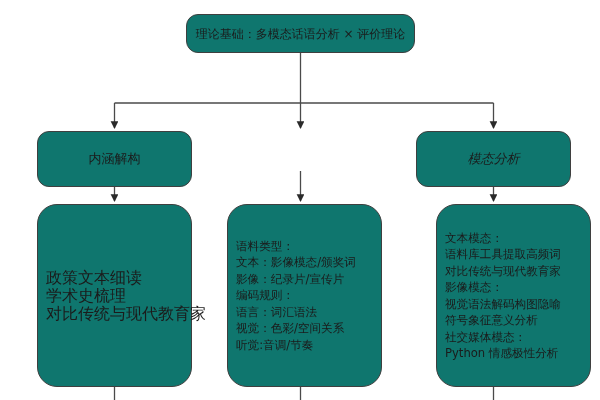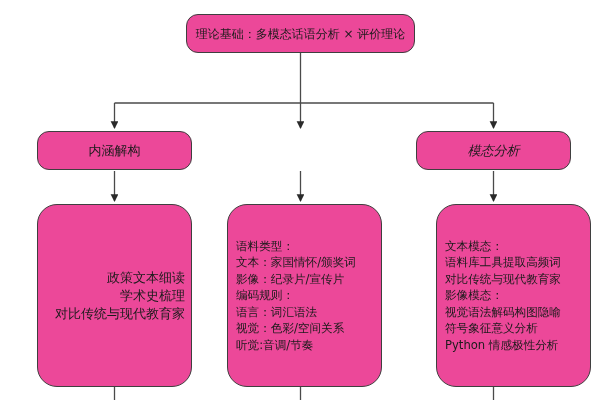--- a/index.html
+++ b/index.html
@@ -19,35 +19,35 @@
     position: absolute;
     left: 0;
     top: 0;
     width: 600px;
     height: 400px;
     pointer-events: none;
   }
   .node {
     position: absolute;
     box-sizing: border-box;
-    background: #ec4899;
+    background: #0f766e;
     border: 1.3px solid #3f3f3f;
     border-radius: 14px;
   }
   .node.root {
     left: 186px;
     top: 14px;
     width: 229px;
     height: 39px;
     border-radius: 12px;
   }
   .node.stage {
     top: 131px;
     width: 155px;
-    height: 39px;
+    height: 56px;
     border-radius: 12px;
   }
   .node.stage.s0 { left: 37px; }
   .node.stage.s1 { left: 227px; }
   .node.stage.s2 { left: 416px; font-style: italic; }
 
   .node.detail {
     top: 204px;
     width: 155px;
     height: 183px;
@@ -79,21 +79,21 @@
     top: 50%;
     transform: translateY(-50%);
     color: #1b1b1b;
   }
   .line {
     font-size: 11.6px;
     line-height: 16.5px;
     white-space: nowrap;
     letter-spacing: 0px;
   }
-  .node.detail.d0 .line { font-size: 13px; line-height: 18px; text-align: right; }
+  .node.detail.d0 .line { font-size: 16px; line-height: 18px; }
 </style>
 </head>
 <body>
 
 <div id="canvas">
 
   <svg class="wires" viewBox="0 0 600 400">
     <defs>
       <marker id="arrow" markerWidth="8" markerHeight="8" refX="5.2" refY="3" orient="auto" markerUnits="strokeWidth">
         <path d="M0,0 L6,3 L0,6 z" fill="#2a2a2a"></path>
@@ -132,34 +132,35 @@
     <div class="lines">
       <div class="line">政策文本细读</div>
       <div class="line">学术史梳理</div>
       <div class="line">对比传统与现代教育家</div>
     </div>
   </div>
 
   <div class="node detail d1">
     <div class="lines">
       <div class="line">语料类型：</div>
-      <div class="line">文本：家国情怀/颁奖词</div>
+      <div class="line">文本：影像模态/颁奖词</div>
       <div class="line">影像：纪录片/宣传片</div>
       <div class="line">编码规则：</div>
       <div class="line">语言：词汇语法</div>
       <div class="line">视觉：色彩/空间关系</div>
       <div class="line">听觉:音调/节奏</div>
     </div>
   </div>
 
   <div class="node detail d2">
     <div class="lines">
       <div class="line">文本模态：</div>
       <div class="line">语料库工具提取高频词</div>
       <div class="line">对比传统与现代教育家</div>
       <div class="line">影像模态：</div>
       <div class="line">视觉语法解码构图隐喻</div>
       <div class="line">符号象征意义分析</div>
+      <div class="line">社交媒体模态：</div>
       <div class="line">Python 情感极性分析</div>
     </div>
   </div>
 
 </div>
 
 </body></html>

